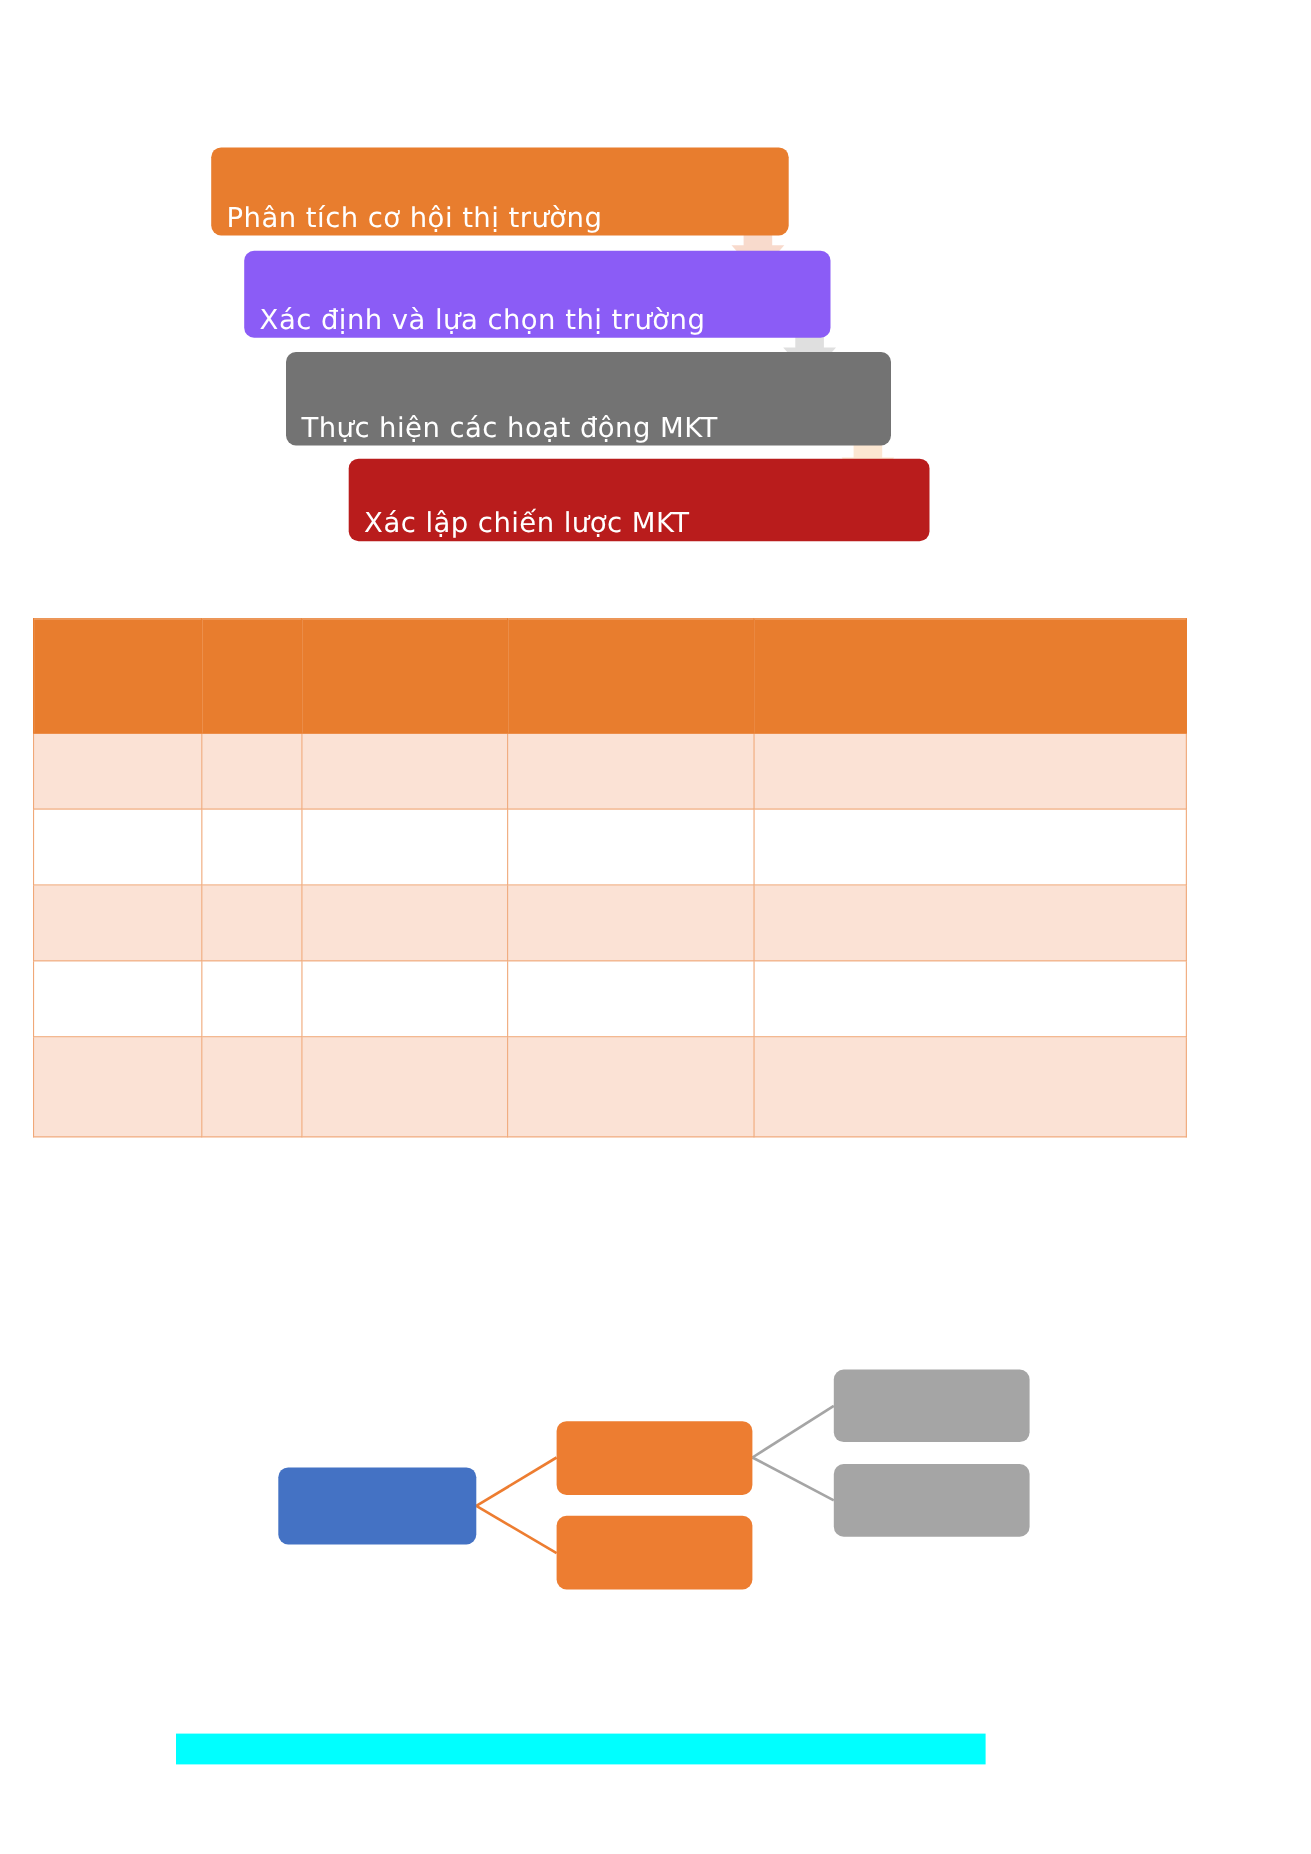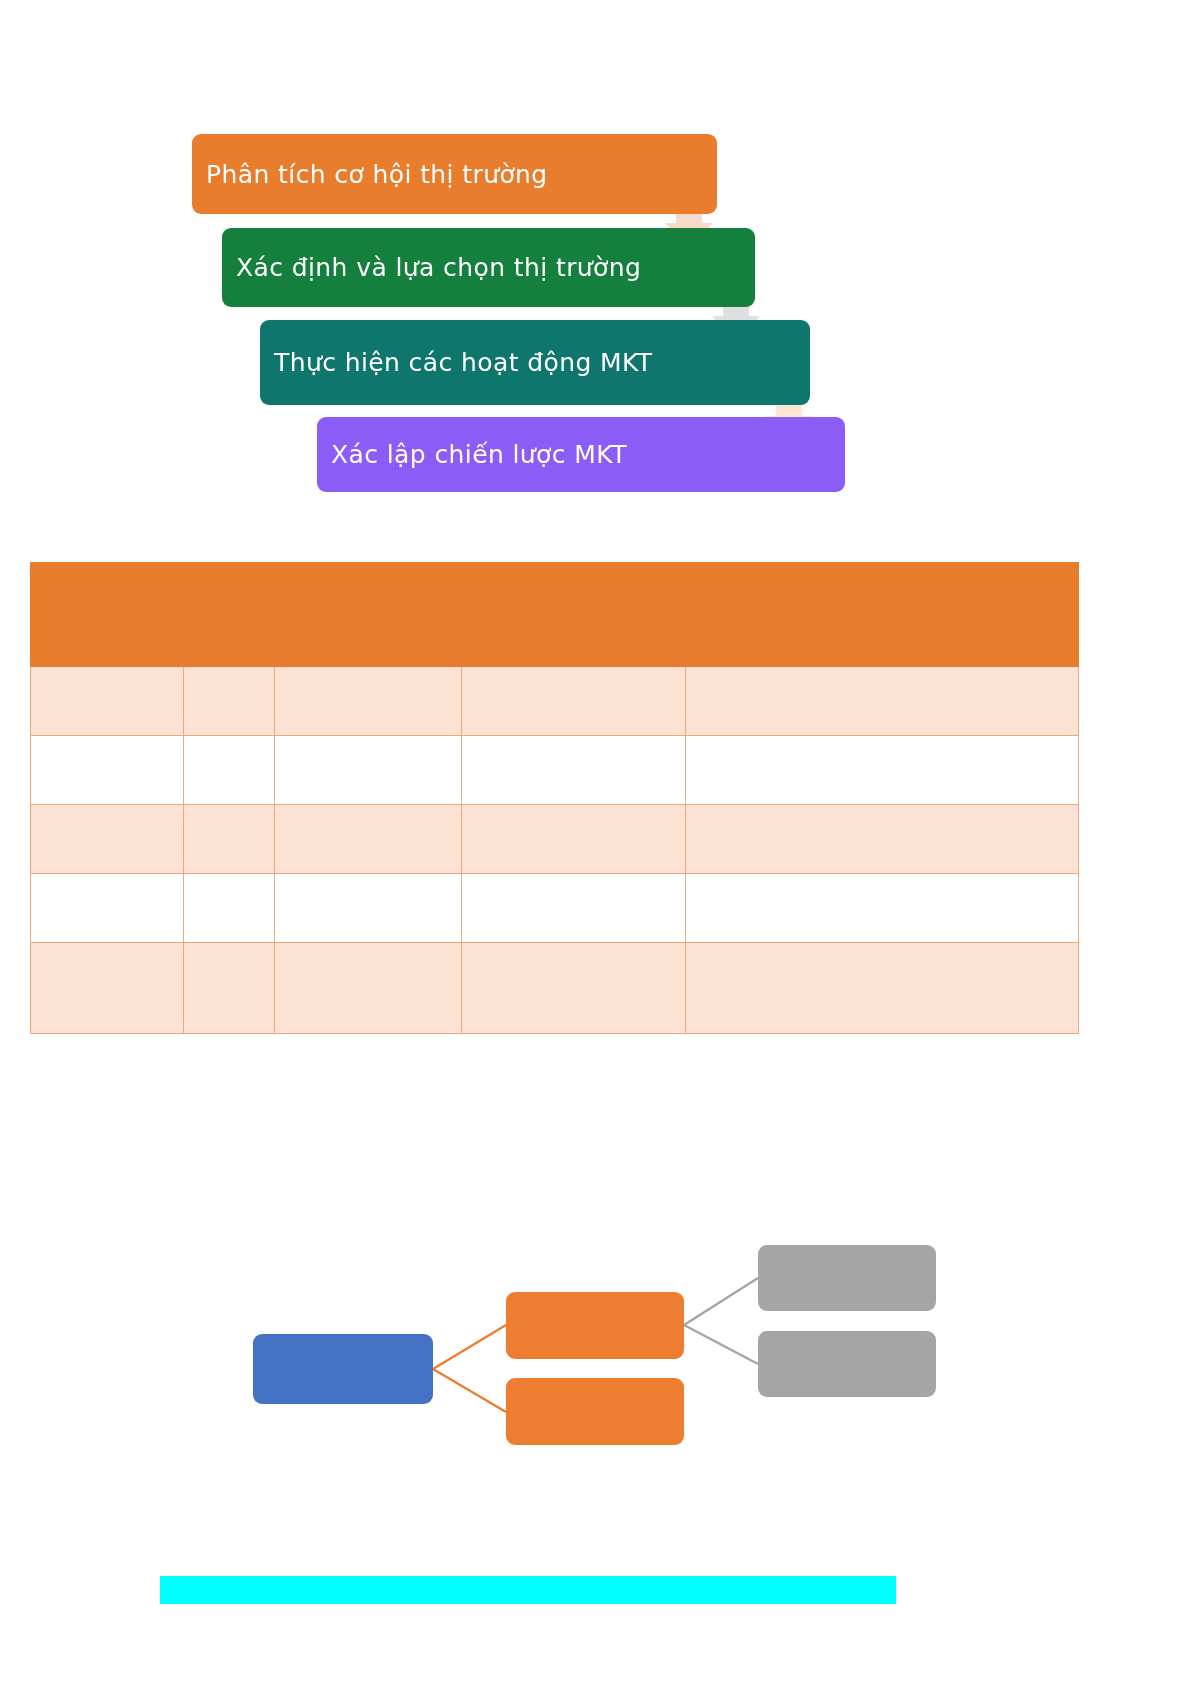--- a/index.html
+++ b/index.html
@@ -22,34 +22,34 @@
   }
 
   
   .flow { position: absolute; left: 0; top: 0; width: 1192px; height: 520px; }
   .flow-box {
     position: absolute;
     border-radius: 9px;
     color: #ffffff;
     display: flex;
     flex-direction: column;
-    justify-content: center;
+    justify-content: flex-end;
     box-sizing: border-box;
     padding: 0 14px;
     font-size: 25px;
     letter-spacing: 0.4px;
     line-height: 1.32;
     z-index: 2;
   }
   .flow-box .ln { display: block; white-space: nowrap; }
 
   .fb-1 { left: 192px; top: 134px; width: 525px; height: 80px; background: #E87D2E; }
-  .fb-2 { left: 222px; top: 228px; width: 533px; height: 79px; background: #15803d; }
-  .fb-3 { left: 260px; top: 320px; width: 550px; height: 85px; background: #0f766e; }
-  .fb-4 { left: 317px; top: 417px; width: 528px; height: 75px; background: #8b5cf6; }
+  .fb-2 { left: 222px; top: 228px; width: 533px; height: 79px; background: #8b5cf6; }
+  .fb-3 { left: 260px; top: 320px; width: 550px; height: 85px; background: #737373; }
+  .fb-4 { left: 317px; top: 417px; width: 528px; height: 75px; background: #b91c1c; }
 
   
   .arrow { position: absolute; z-index: 1; }
   .arrow .shaft {
     position: absolute; left: 11px; top: 0; width: 26px; height: 34px;
   }
   .arrow .head {
     position: absolute; left: 0; top: 33px;
     width: 0; height: 0;
     border-left: 24px solid transparent;

